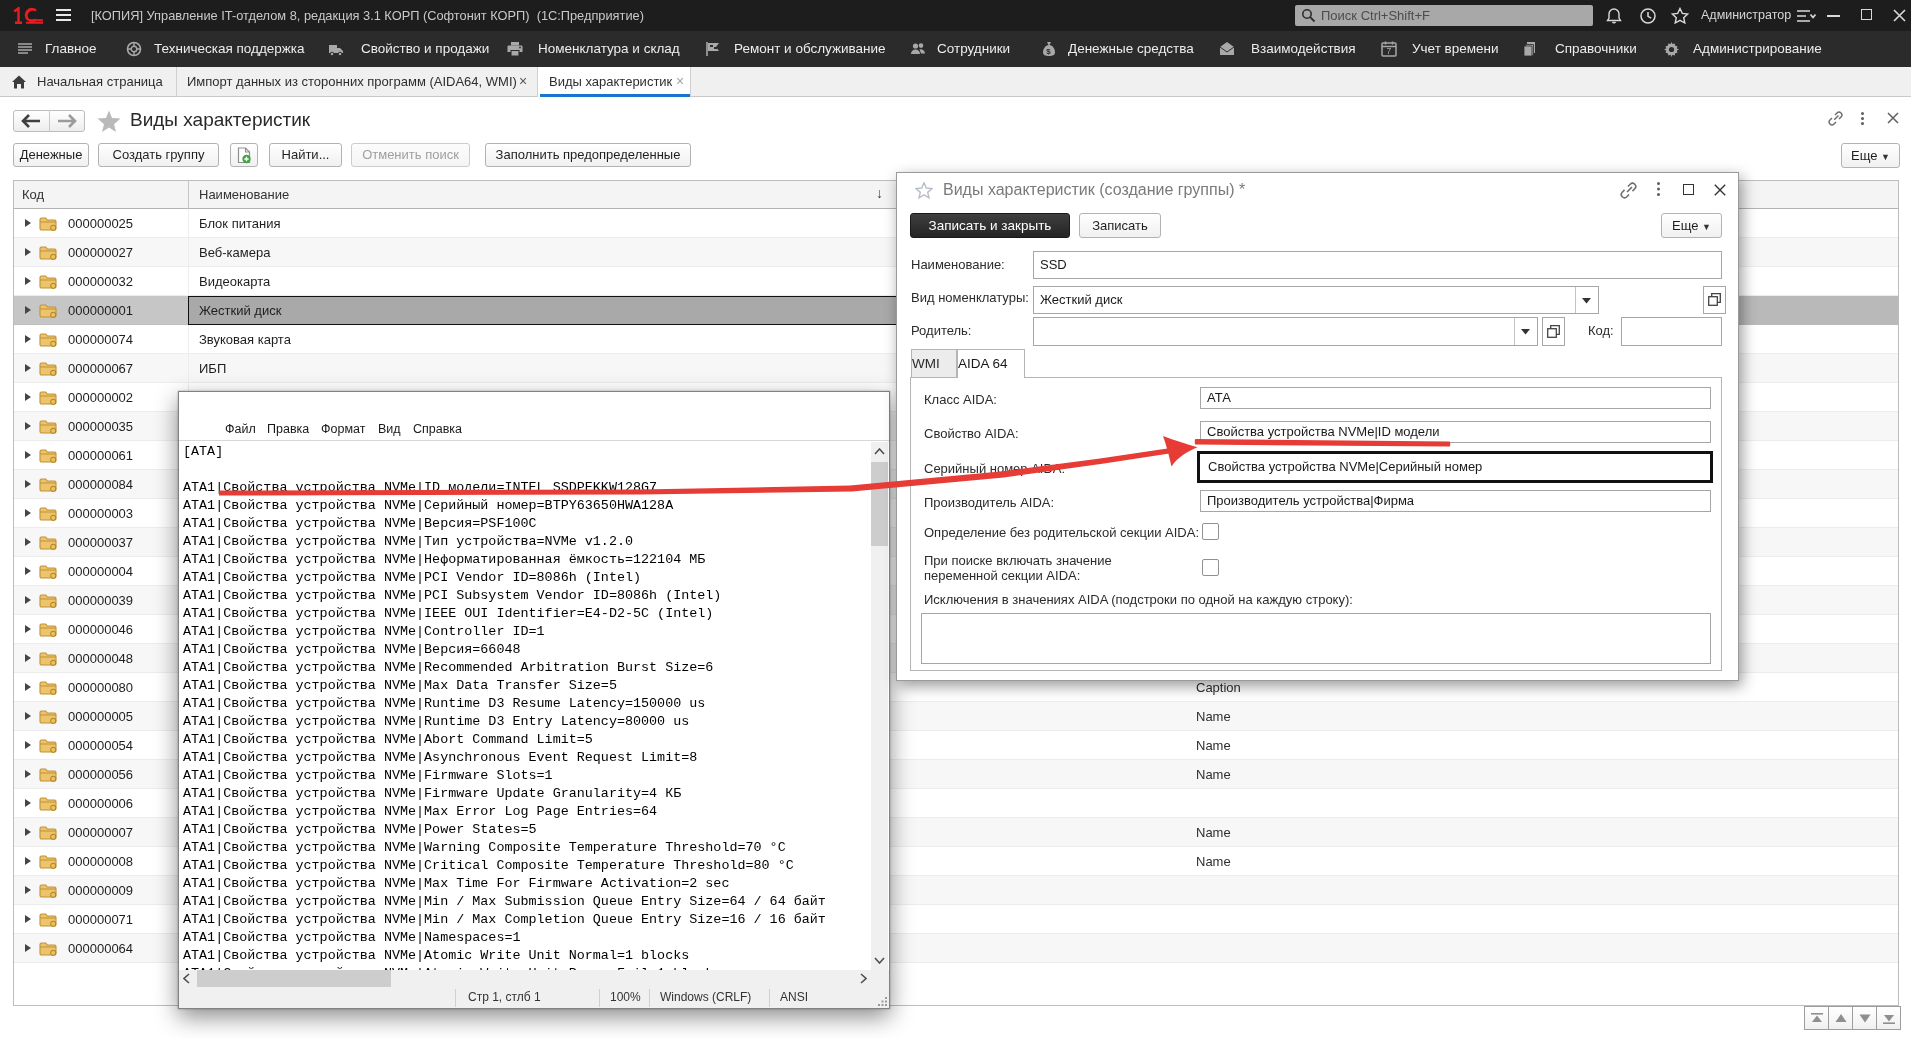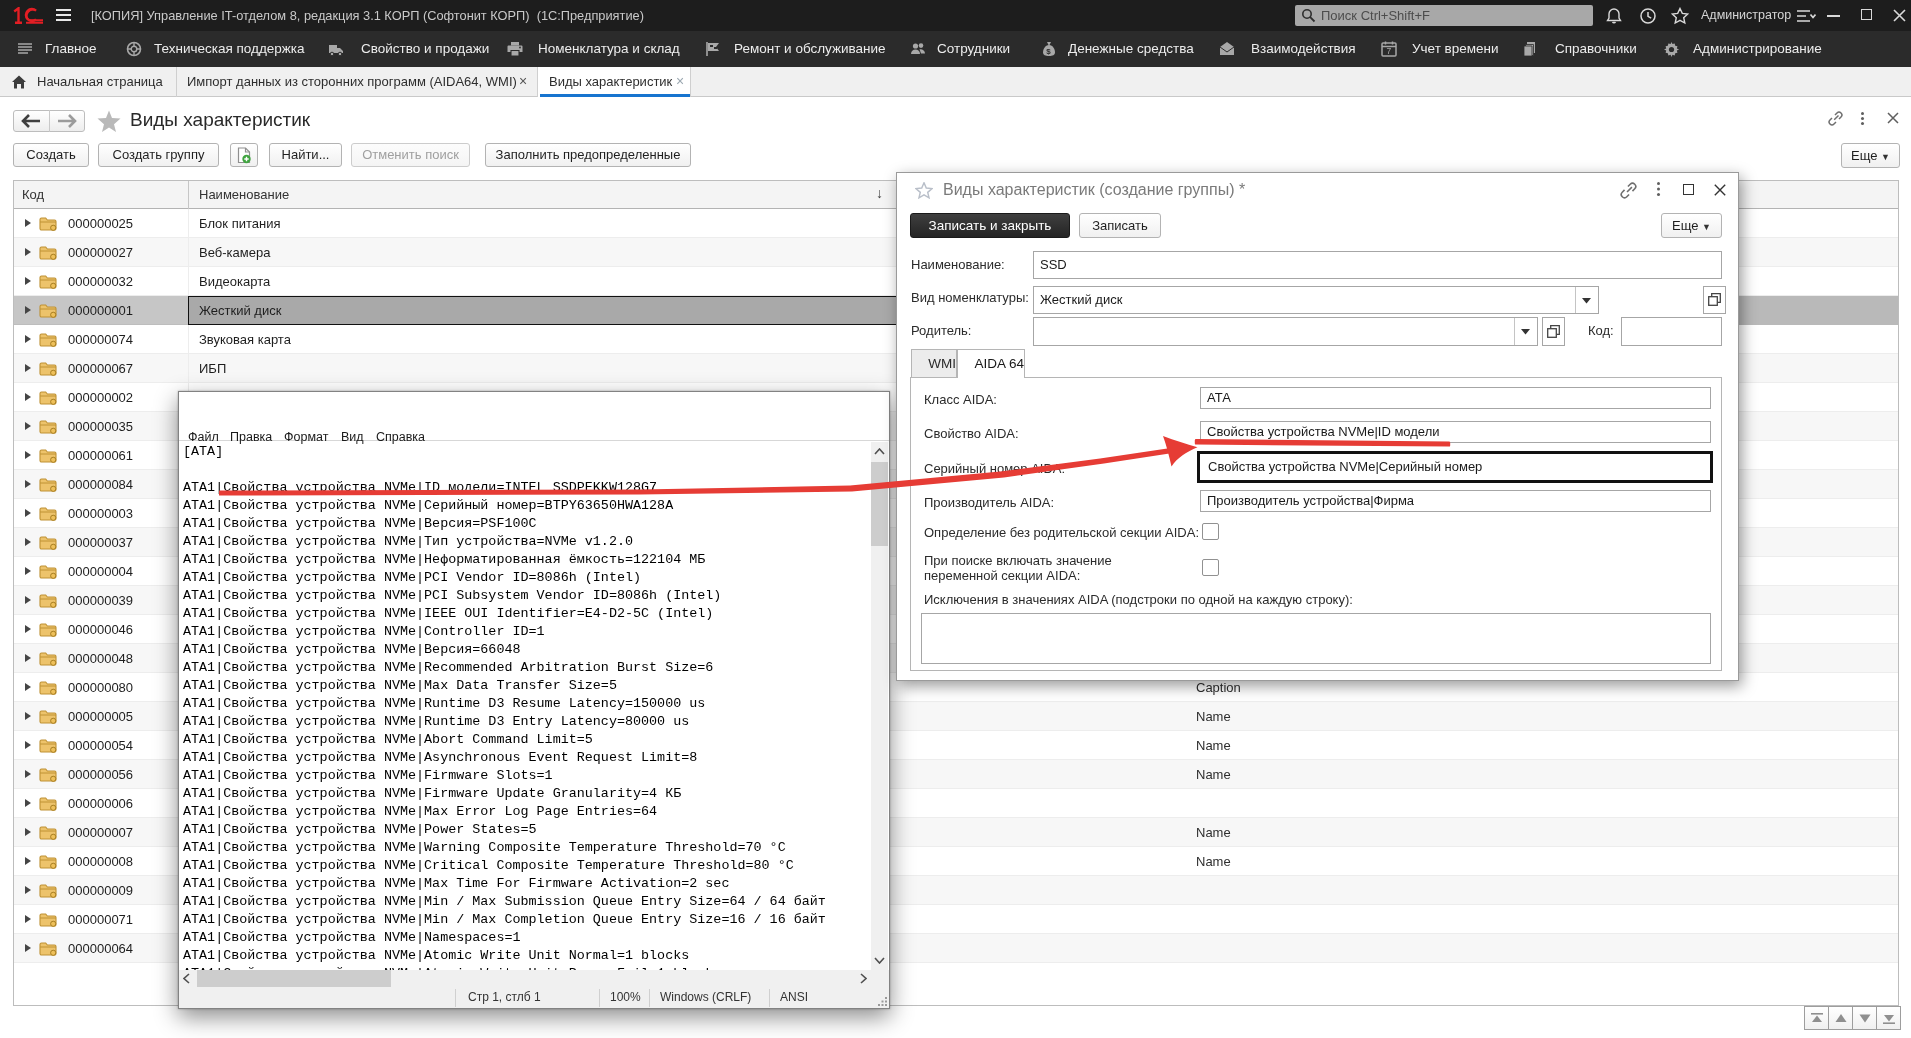--- a/index.html
+++ b/index.html
@@ -36,21 +36,21 @@
   .name { position:absolute; left:185px; top:7px; }
   .col3 { position:absolute; left:1182px; top:7px; color:#2e2e2e; }
   .fold { position:absolute; left:25px; top:7px; width:18px; height:15px; }
 
   
   #npad { left:178px; top:391px; width:712px; height:618px; background:#fff; border:1px solid #828282;
           box-shadow:0 8px 22px rgba(0,0,0,.45), 0 0 2px rgba(0,0,0,.3); }
   #npad .titlebar { position:absolute; left:0; top:0; width:100%; height:29px; background:#fff; }
   #npad .menu { position:absolute; left:0; top:29px; width:100%; height:20px; background:#fff; border-bottom:1px solid #d7d7d7;
                 font-size:12.5px; color:#1a1a1a; }
-  #npad .menu span { position:absolute; top:9px; }
+  #npad .menu span { position:absolute; top:1px;margin-left:37px; }
   #nptext { position:absolute; left:4px; top:51px; width:688px; height:528px; overflow:hidden;
             font-family:"Liberation Mono", monospace; font-size:13.4px; line-height:18px; color:#000; white-space:pre; }
   .npsb-v { position:absolute; right:1px; top:50px; width:17px; height:528px; background:#f0f0f0; }
   .npsb-h { position:absolute; left:0px; bottom:21px; width:710px; height:17px; background:#f0f0f0; }
   .npstatus { position:absolute; left:0; bottom:0; width:100%; height:21px; background:#f0f0f0; font-size:12px; color:#333; }
   .npsep { position:absolute; top:2px; width:1px; height:18px; background:#d0d0d0; }
 
   
   #dlg { left:896px; top:172px; width:843px; height:509px; background:#fff; border:1px solid #9a9a9a;
          box-shadow:3px 5px 14px rgba(0,0,0,.4); }
@@ -196,21 +196,21 @@
       <path d="M12 0.5 L15 8 L23.5 8.6 L17 14.2 L19 22 L12 17.5 L5 22 L7 14.2 L0.5 8.6 L9 8 Z" fill="#b9b9b9"></path>
     </svg>
   <div class="abs" style="left:130px;top:109px;font-size:19px;color:#2a2a2a;">Виды характеристик</div>
   <svg class="abs" style="left:1828px;top:111px" width="15" height="15" viewBox="0 0 15 15">
       <path d="M6.2 8.8 L10.5 4.5 M4 7 l-2 2 a2.8 2.8 0 0 0 4 4 l2-2 M11 8 l2-2 a2.8 2.8 0 0 0 -4-4 L7 4" stroke="#6f6f6f" stroke-width="1.5" fill="none"></path>
     </svg>
   <div class="abs" style="left:1861px;top:112px;width:3px;height:3px;background:#5f5f5f;border-radius:50%;box-shadow:0 5px 0 #5f5f5f,0 10px 0 #5f5f5f"></div>
   <svg class="abs" style="left:1887px;top:112px" width="12" height="12" viewBox="0 0 12 12">
       <path d="M1 1 L11 11 M11 1 L1 11" stroke="#5f5f5f" stroke-width="1.5"></path>
     </svg>
-  <div class="btn" style="left:13px;top:143px;width:76px;height:24px;line-height:22px;">Создать</div>
+  <div class="btn" style="left:13px;top:143px;width:76px;height:24px;line-height:22px;">Денежные</div>
   <div class="btn" style="left:98px;top:143px;width:121px;height:24px;line-height:22px;">Создать группу</div>
   <div class="btn" style="left:230px;top:143px;width:28px;height:24px;">
     <svg style="margin-top:3px" width="16" height="17" viewBox="0 0 16 17">
         <path d="M2.5 1 h7 l4 4 v10.5 h-11 z" fill="#fff" stroke="#8f8f8f" stroke-width="1.2"></path>
         <path d="M9.5 1 v4 h4" fill="none" stroke="#8f8f8f" stroke-width="1.2"></path>
         <circle cx="10.5" cy="12" r="4.2" fill="#3fa43f"></circle>
         <path d="M10.5 9.8 v4.4 M8.3 12 h4.4" stroke="#fff" stroke-width="1.4"></path>
       </svg>
   </div>
   <div class="btn" style="left:269px;top:143px;width:73px;height:24px;line-height:22px;">Найти...</div>
@@ -621,22 +621,22 @@
     </div>
     <div class="fld" style="left:645px;top:144px;width:23px;height:29px;">
       <svg class="abs" style="left:4px;top:7px" width="13" height="13" viewBox="0 0 13 13">
           <rect x="0.7" y="3.7" width="8.6" height="8.6" fill="none" stroke="#444" stroke-width="1.3"></rect>
           <path d="M3.7 3.7 V0.7 H12.3 V9.3 H9.4" fill="none" stroke="#444" stroke-width="1.3"></path>
         </svg>
     </div>
     <div class="lbl" style="left:691px;top:150px;">Код:</div>
     <div class="fld" style="left:724px;top:144px;width:101px;height:29px;"></div>
 
-    <div class="abs" style="left:14px;top:176px;width:46px;height:44px;background:#ececec;border:1px solid #b5b5b5;font-size:13.5px;text-align:right;line-height:27px;color:#2b2b2b;">WMI</div>
-    <div class="abs" style="left:60px;top:176px;width:68px;height:29px;background:#fff;border:1px solid #b5b5b5;border-bottom:none;font-size:13.5px;text-align:right;line-height:28px;color:#1a1a1a;z-index:2;">AIDA 64</div>
+    <div class="abs" style="left:14px;top:176px;width:46px;height:44px;background:#ececec;border:1px solid #b5b5b5;font-size:13.5px;text-align:left;line-height:27px;color:#2b2b2b;">WMI</div>
+    <div class="abs" style="left:60px;top:176px;width:68px;height:29px;background:#fff;border:1px solid #b5b5b5;border-bottom:none;font-size:13.5px;text-align:left;line-height:28px;color:#1a1a1a;z-index:2;">AIDA 64</div>
     <div class="abs" style="left:13px;top:204px;width:812px;height:294px;border:1px solid #b5b5b5;background:#fff;"></div>
 
     <div class="lbl" style="left:27px;top:219px;">Класс AIDA:</div>
     <div class="fld" style="left:303px;top:214px;width:511px;height:22px;line-height:20px;padding-left:6px;">АТА</div>
 
     <div class="lbl" style="left:27px;top:253px;">Свойство AIDA:</div>
     <div class="fld" style="left:303px;top:248px;width:511px;height:22px;line-height:20px;padding-left:6px;">Свойства устройства NVMe|ID модели</div>
 
     <div class="lbl" style="left:27px;top:288px;">Серийный номер AIDA:</div>
     <div class="fld" style="left:300px;top:278px;width:516px;height:32px;line-height:26px;padding-left:8px;border:3px solid #111;">Свойства устройства NVMe|Серийный номер</div>

